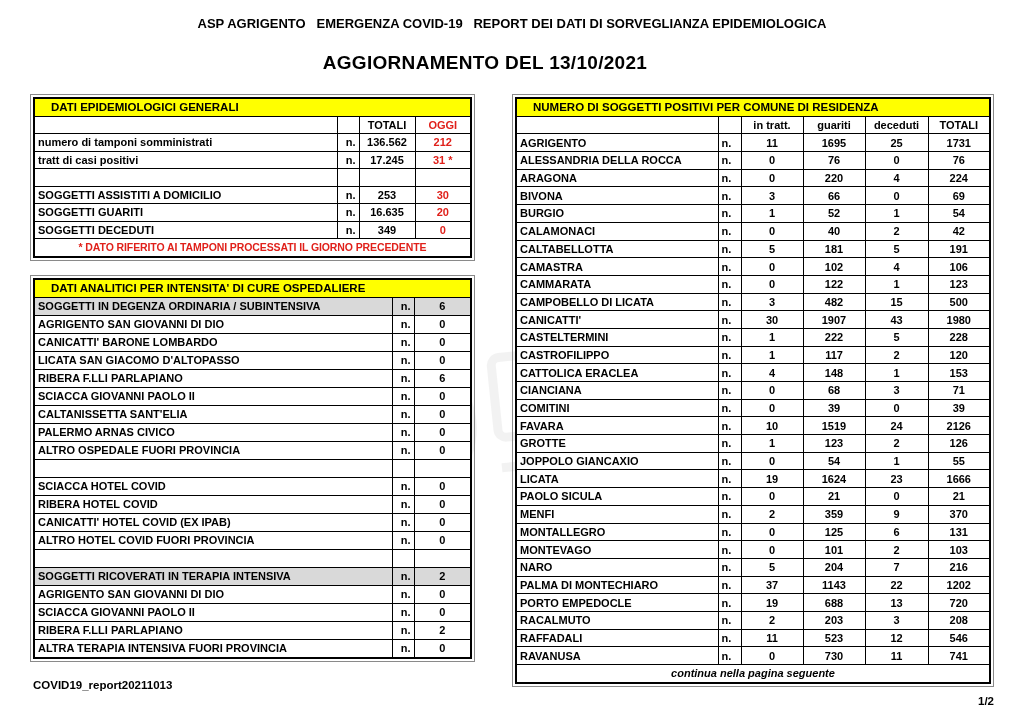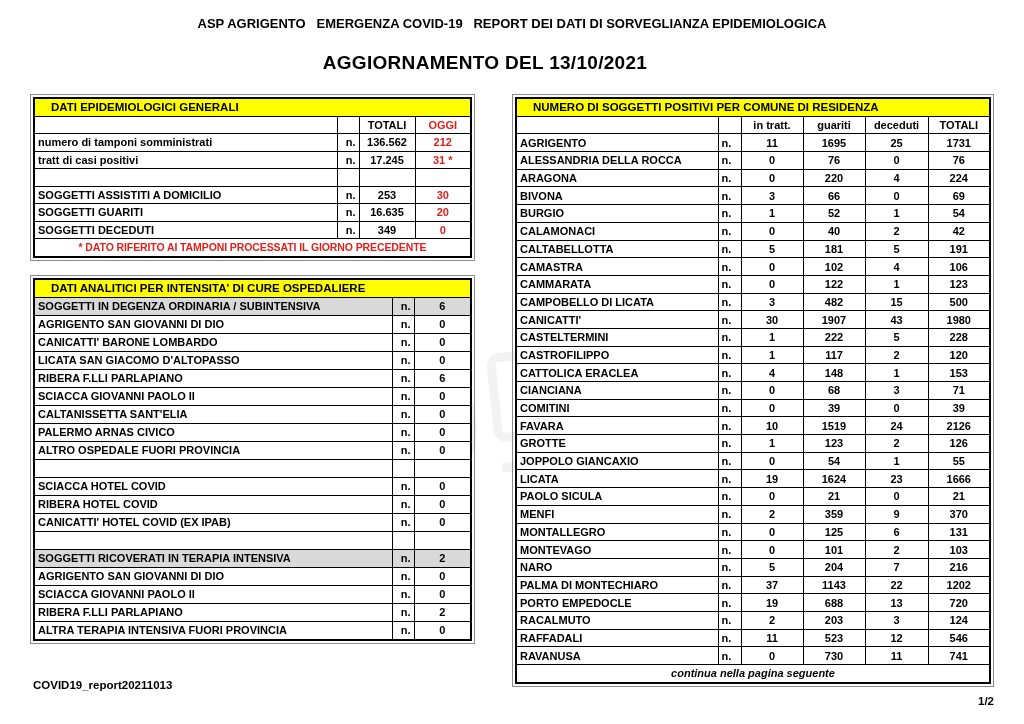--- a/index.html
+++ b/index.html
@@ -217,20 +217,25 @@
             <td class="ncol">n.</td>
             <td class="val">0</td>
           </tr>
 
           <tr>
             <td class="lbl">CANICATTI' HOTEL COVID (EX IPAB)</td>
             <td class="ncol">n.</td>
             <td class="val">0</td>
           </tr>
 
+          <tr>
+            <td class="lbl">ALTRO HOTEL COVID FUORI PROVINCIA</td>
+            <td class="ncol">n.</td>
+            <td class="val">0</td>
+          </tr>
 
           <tr class="v-blank">
             <td class="lbl"></td>
             <td class="ncol"></td>
             <td class="val"></td>
           </tr>
 
           <tr class="v-section">
             <td class="lbl">SOGGETTI RICOVERATI IN TERAPIA INTENSIVA</td>
             <td class="ncol">n.</td>
@@ -532,21 +537,21 @@
             <td class="val">13</td>
             <td class="val">720</td>
           </tr>
 
           <tr>
             <td class="lbl">RACALMUTO</td>
             <td class="ncol">n.</td>
             <td class="val">2</td>
             <td class="val">203</td>
             <td class="val">3</td>
-            <td class="val">124</td>
+            <td class="val">208</td>
           </tr>
 
           <tr>
             <td class="lbl">RAFFADALI</td>
             <td class="ncol">n.</td>
             <td class="val">11</td>
             <td class="val">523</td>
             <td class="val">12</td>
             <td class="val">546</td>
           </tr>

